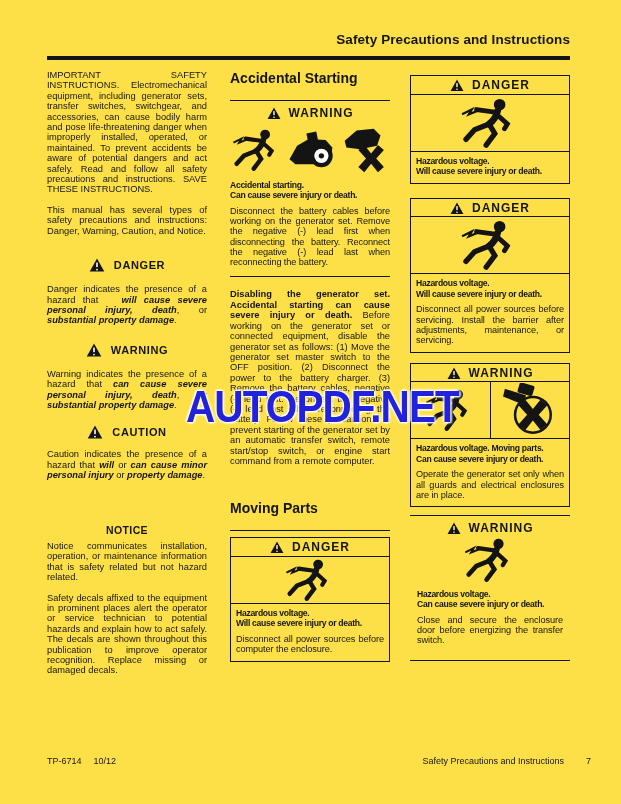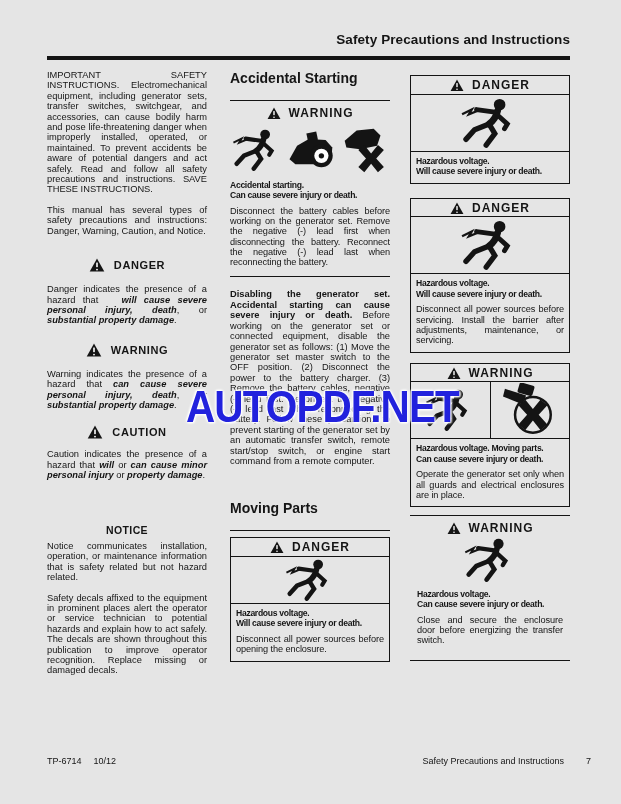--- a/index.html
+++ b/index.html
@@ -1,16 +1,16 @@
 <!DOCTYPE html>
 <html><head>
 <meta charset="utf-8">
 <style>
   html,body{margin:0;padding:0;background:#fff;}
-  .page{position:relative;width:621px;height:804px;background:#e5e5e5;
+  .page{position:relative;width:621px;height:804px;background:#fde047;
         font-family:"Liberation Sans",sans-serif;color:#151515;overflow:hidden;}
 
   
   .header-title{position:absolute;top:32px;right:51px;font-size:13.5px;font-weight:bold;letter-spacing:0.1px;}
   .header-rule{position:absolute;left:47px;top:56px;width:523px;height:3.6px;background:#141414;}
 
   
   .col{position:absolute;font-size:9.3px;line-height:10.4px;text-align:justify;}
   .col-left{left:47px;top:70px;width:160px;}
   .col-mid{left:230px;top:70px;width:160px;}
@@ -198,21 +198,21 @@
       <div class="picto-row">
         <svg class="shock-md">
             <use href="#sym-shock" xlink:href="#sym-shock"></use>
           </svg>
       </div>
       <div class="box-text">
         <div class="box-title">
           <div>Hazardous voltage.</div>
           <div>Will cause severe injury or death.</div>
         </div>
-        <div class="box-body">Disconnect all power sources before opening the enclosure.</div>
+        <div class="box-body">Disconnect all power sources before computer the enclosure.</div>
       </div>
     </div>
   </div>
 
   <div class="col col-right">
 
     <div class="sign-box">
       <div class="warn-header">
         <svg class="tri-icon">
             <use href="#sym-tri" xlink:href="#sym-tri"></use>

